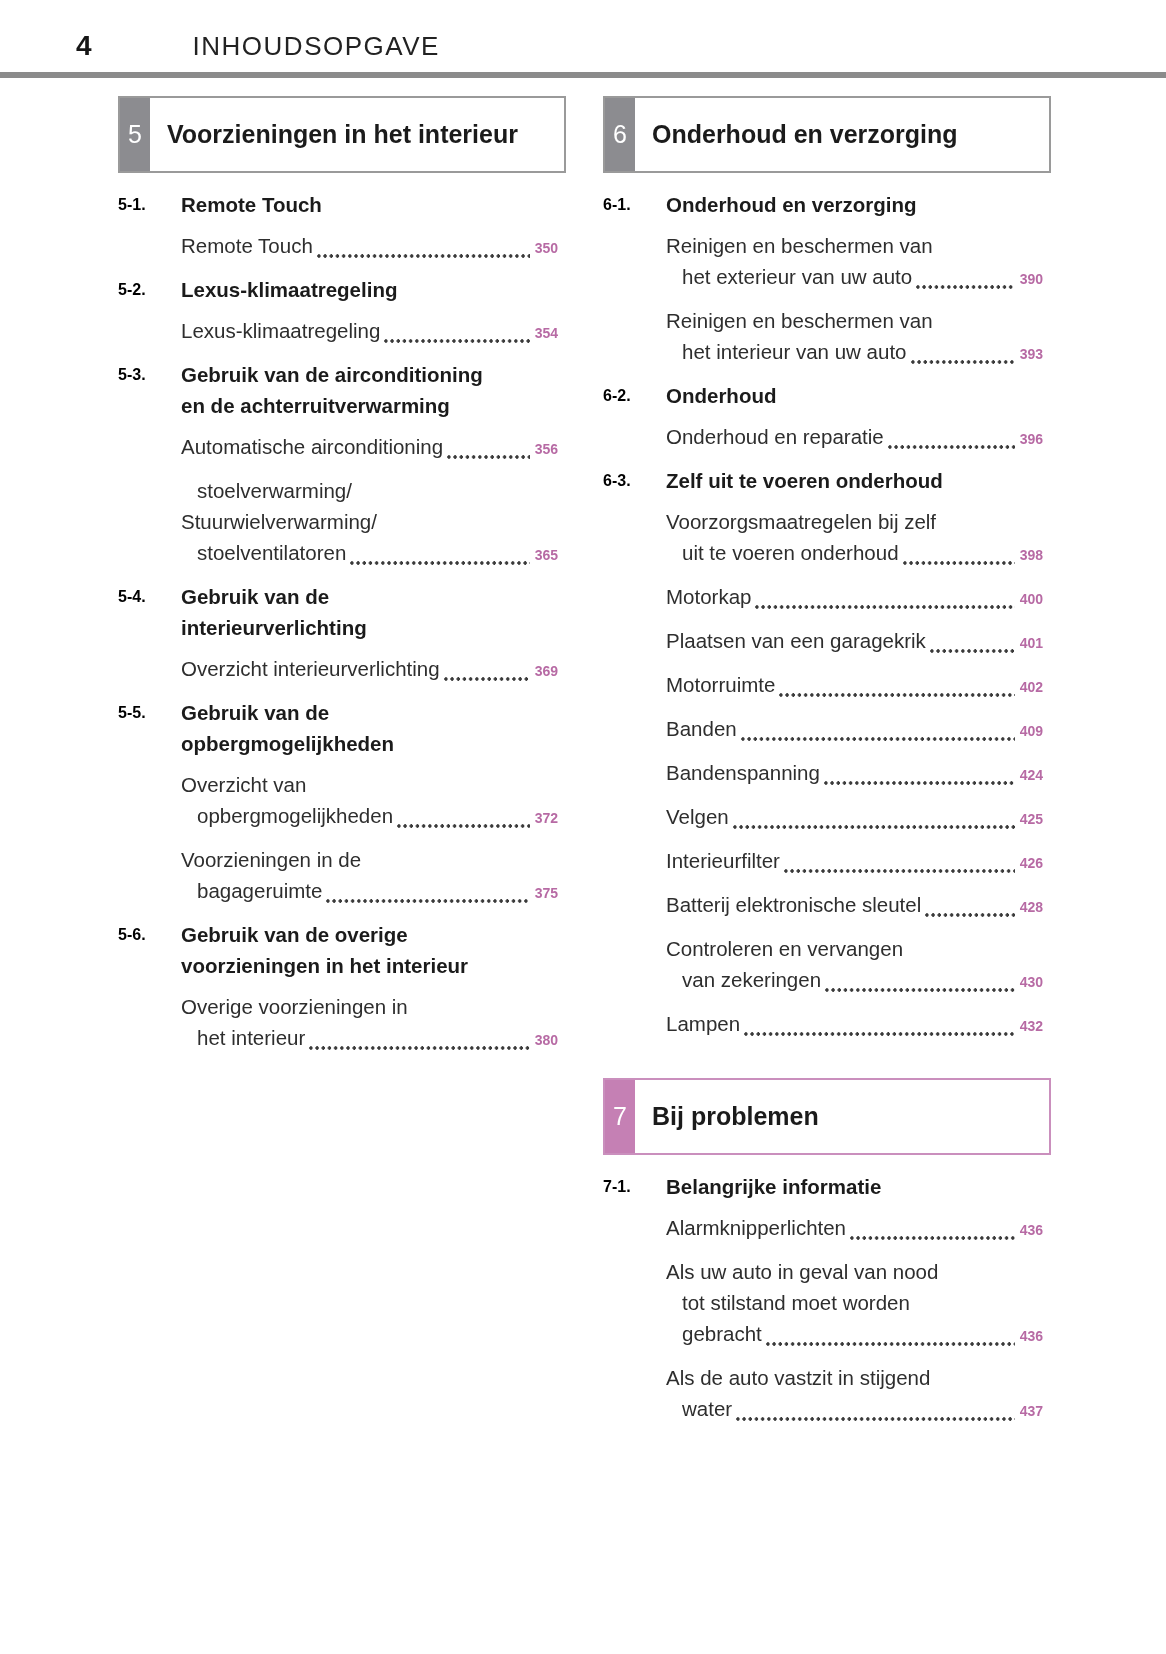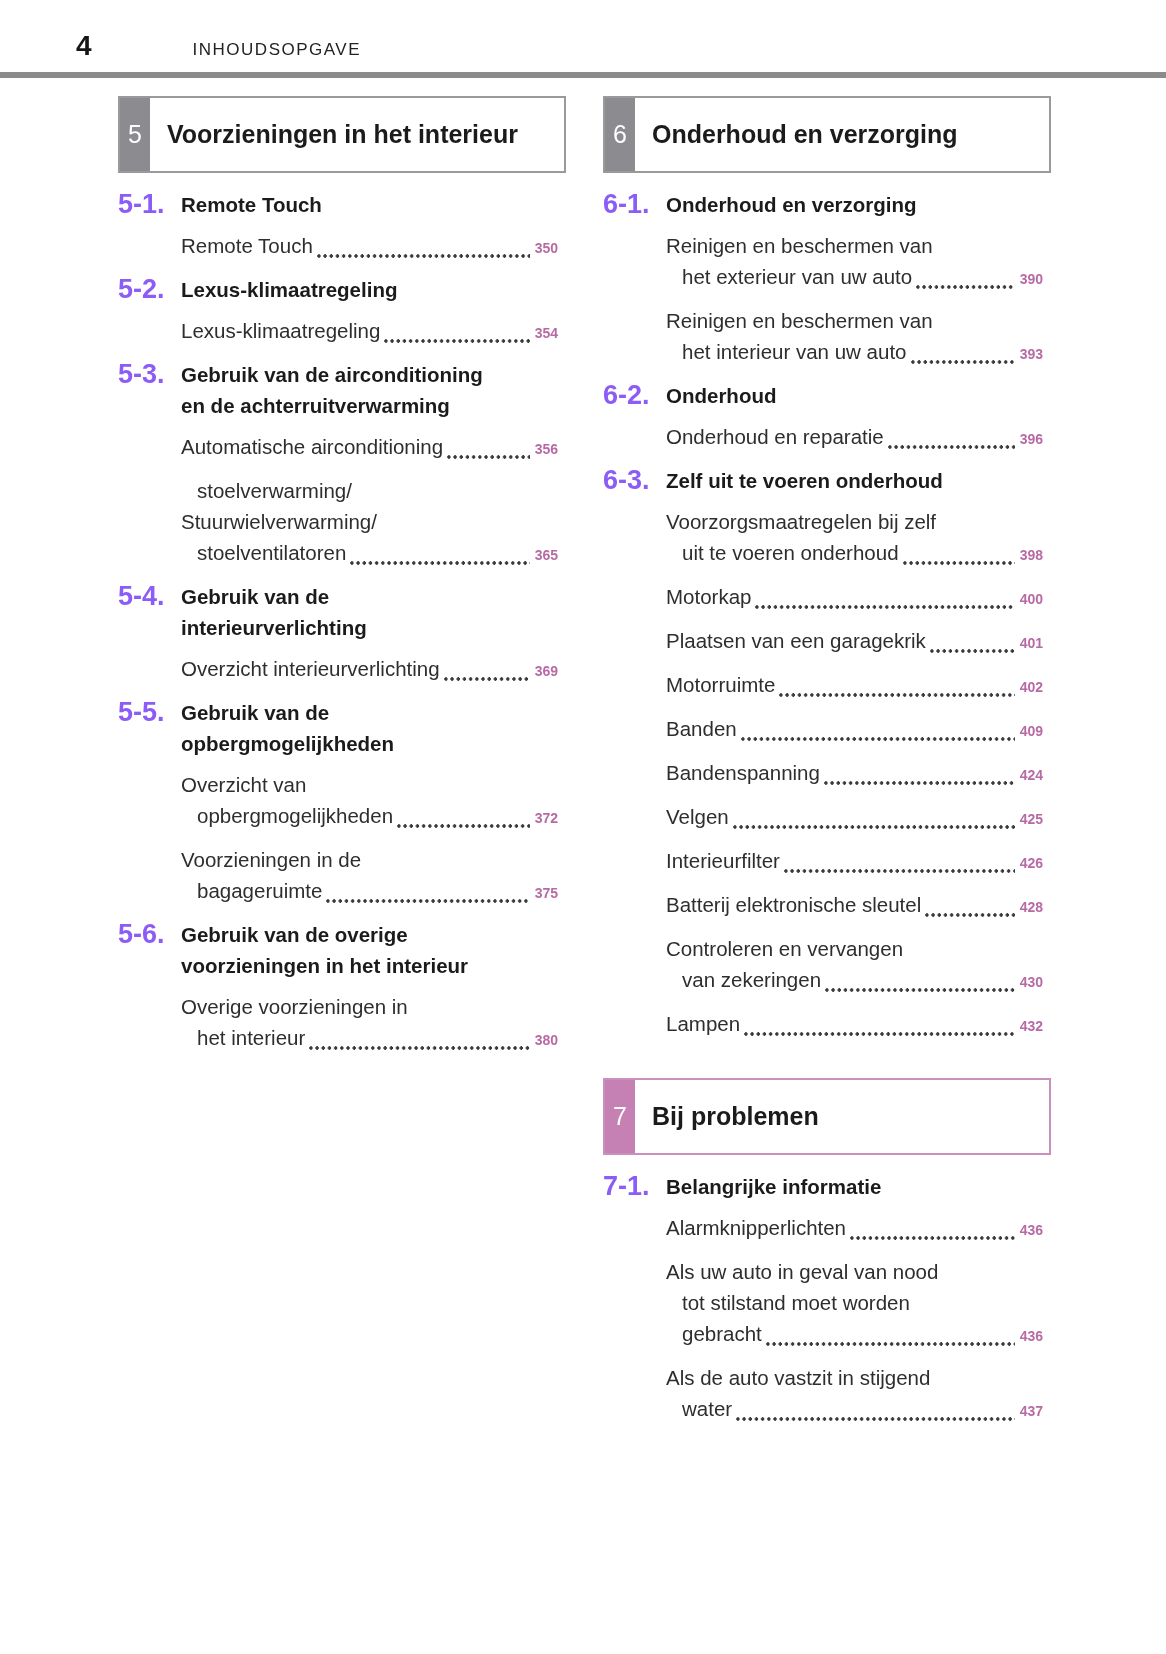--- a/index.html
+++ b/index.html
@@ -12,33 +12,33 @@
     overflow:hidden;
     --accent:#b76aa4;
     --tab-gray:#8c8c90;
     --tab-pink:#c580b4;
     --border-gray:#9a9a9a;
     --border-pink:#ca8fbd;
     --rule:#8b8b8b;
   }
   .pagehead{position:absolute;top:30px;left:76px;display:flex;align-items:baseline;}
   .pagenum{font-size:28px;font-weight:bold;color:#161616;}
-  .pagehead-title{margin-left:101px;font-size:17px;letter-spacing:1.5px;color:#222;}
+  .pagehead-title{margin-left:101px;font-size:26px;letter-spacing:1.5px;color:#222;}
   .toprule{position:absolute;top:72px;left:0;width:1166px;height:6px;background:var(--rule);}
   .cols{position:absolute;top:96px;left:118px;display:flex;gap:37px;}
   .col{width:448px;}
 
   .chapter{display:flex;border:2px solid var(--border-gray);height:73px;margin-bottom:16px;background:#fff;}
   .chapter.pink{border-color:var(--border-pink);margin-top:36px;}
   .chapter-tab{width:30px;flex:0 0 30px;background:var(--tab-gray);color:#fff;display:flex;align-items:center;justify-content:center;font-size:25px;}
   .chapter.pink .chapter-tab{background:var(--tab-pink);}
   .chapter-title{flex:1;display:flex;align-items:center;padding-left:17px;font-weight:bold;font-size:25px;color:#1b1b1b;}
 
   .group-head{display:flex;margin-top:10px;}
-  .group-num{flex:0 0 63px;font-weight:bold;font-size:27px;line-height:31px;color:#8b5cf6;}
+  .group-num{flex:0 0 63px;font-weight:bold;font-size:16px;line-height:31px;color:#000000;}
   .group-title{font-weight:bold;font-size:20.5px;line-height:31px;color:#1b1b1b;}
   .gt-line{display:block;}
 
   .entry{margin:10px 0 0 63px;padding-right:8px;font-size:20.5px;line-height:31px;color:#2e2e2e;}
   .eline{display:block;}
   .cont{padding-left:16px;}
   .leader{display:flex;align-items:baseline;}
   .leader .txt{white-space:nowrap;}
   .dots{
     flex:1 1 auto;min-width:14px;height:4px;align-self:flex-end;

